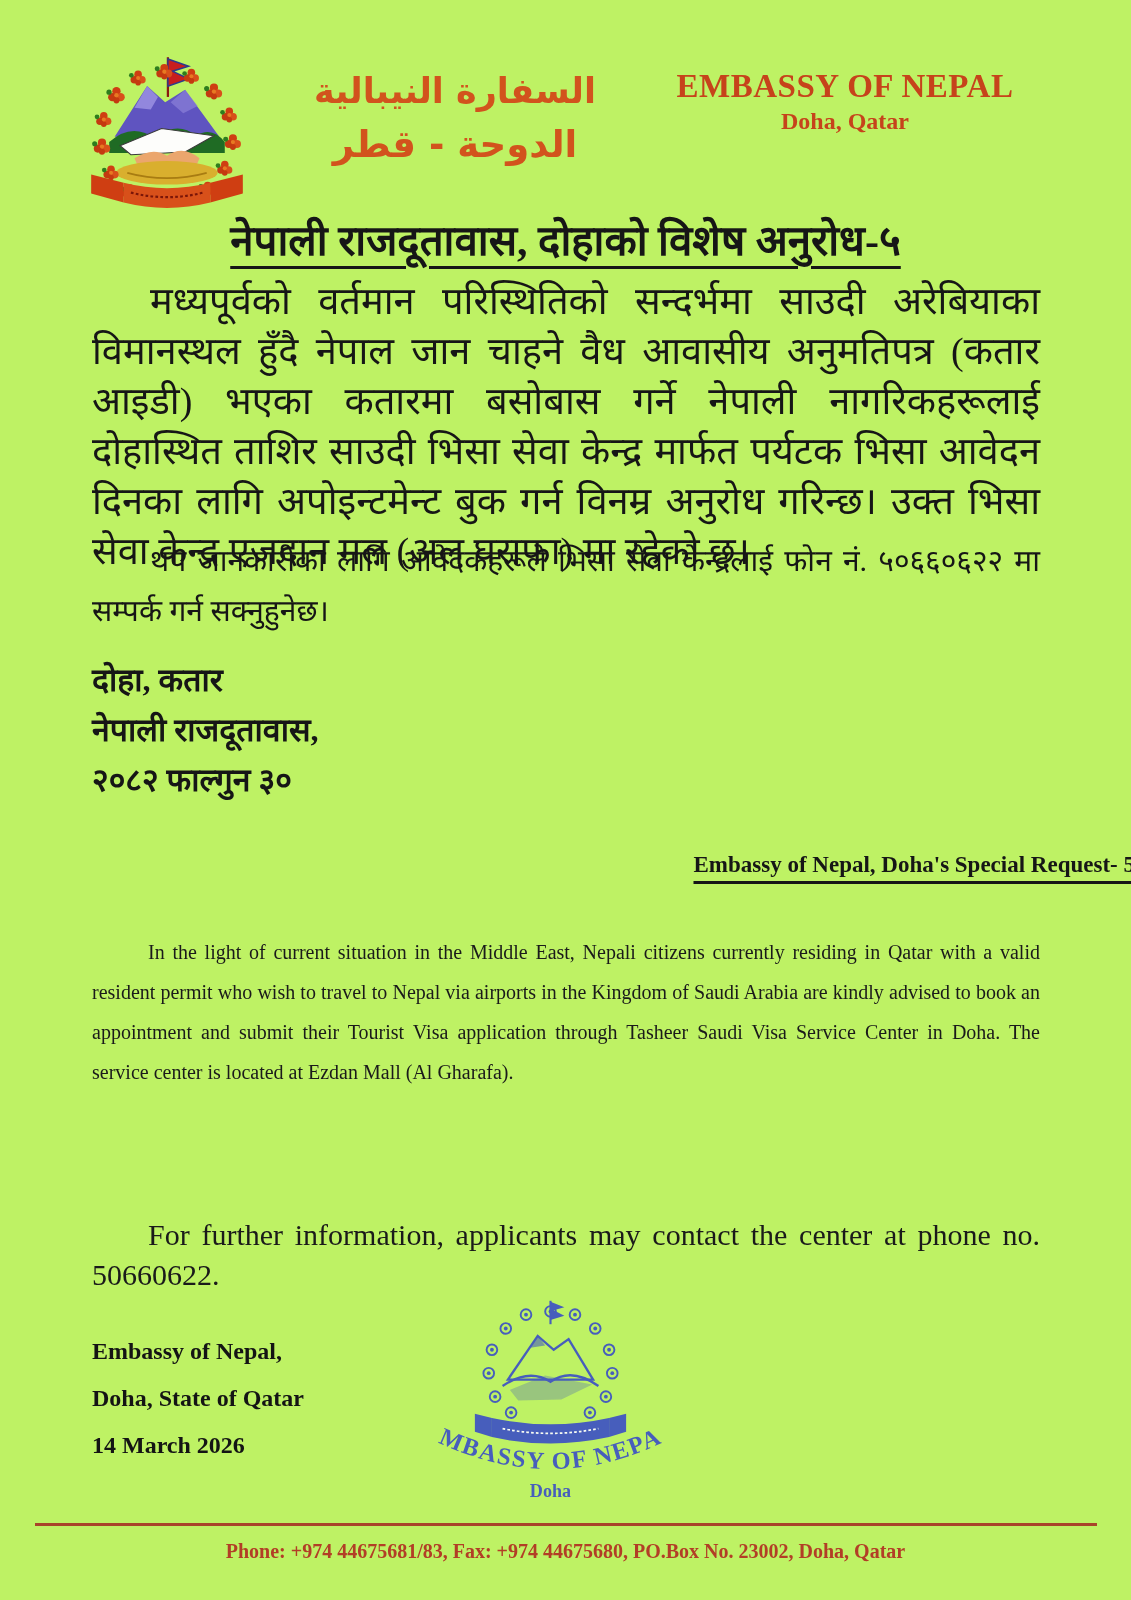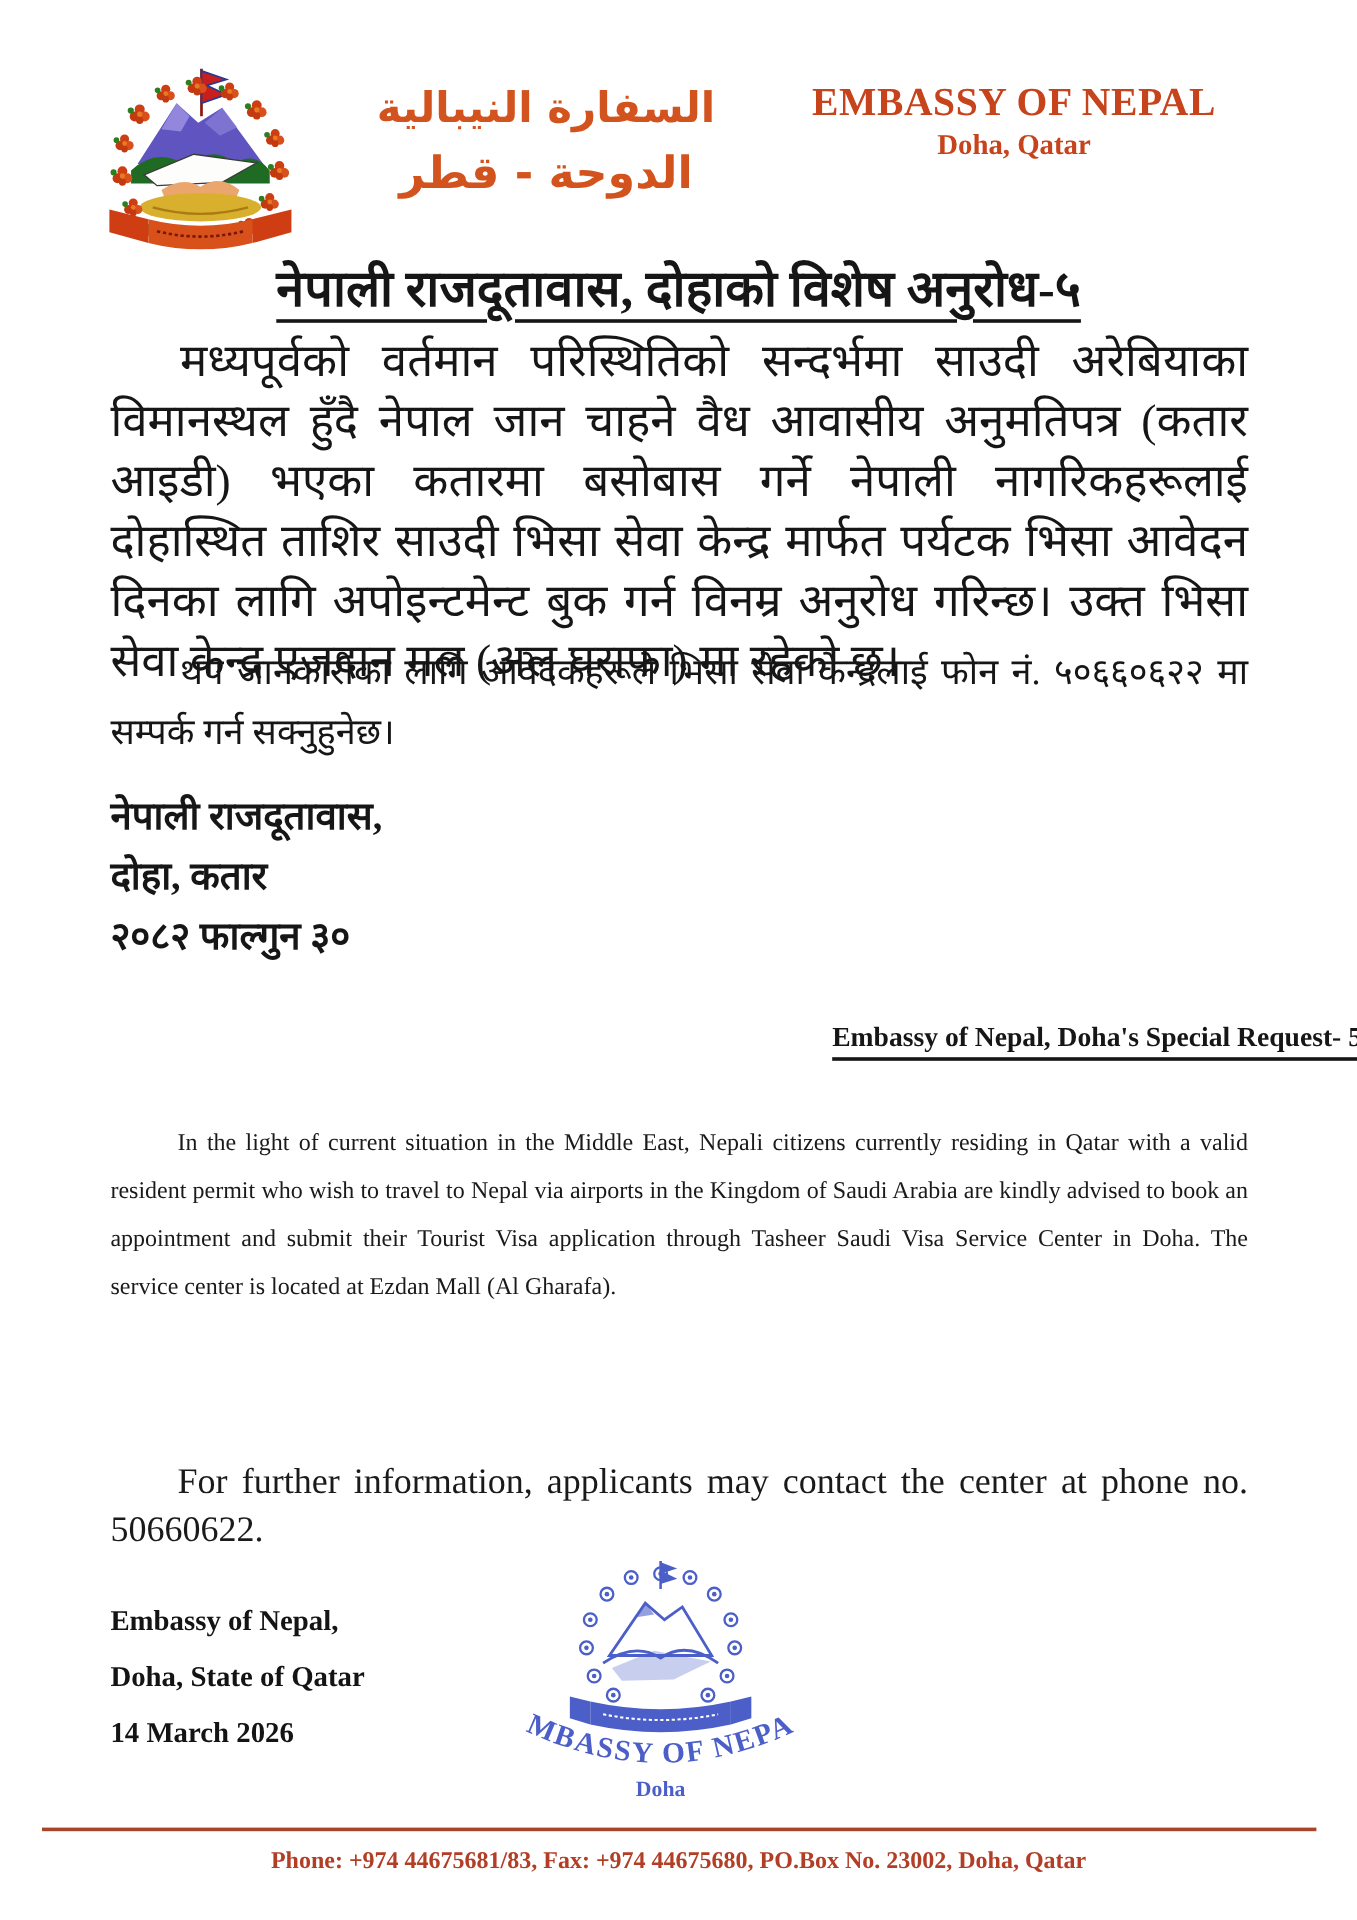--- a/index.html
+++ b/index.html
@@ -1,19 +1,19 @@
 <!DOCTYPE html>
 <html><head>
 <meta charset="utf-8">
 <style>
   * { margin:0; padding:0; box-sizing:border-box; }
   body { background:#888; font-family:"Liberation Serif", serif; }
   .page {
     position:relative; width:1131px; height:1600px; margin:0 auto;
-    background:#ffffff;
+    background:#bef264;
     overflow:hidden;
     box-shadow:0 0 8px rgba(0,0,0,.3);
   }
   
   .emblem { position:absolute; left:76px; top:50px; width:182px; height:158px; }
   .arabic-block {
     position:absolute; left:275px; top:66px; width:360px;
     text-align:center; direction:rtl;
     color:#d2531d; font-family:"DejaVu Sans", sans-serif; font-weight:bold;
   }
@@ -125,22 +125,22 @@
     <div class="org-english">EMBASSY OF NEPAL</div>
     <div class="org-location">Doha, Qatar</div>
   </div>
 
   <div class="np np-title">
     <span>नेपाली राजदूतावास, दोहाको विशेष अनुरोध-५</span>
   </div>
   <div class="np np-para1">मध्यपूर्वको वर्तमान परिस्थितिको सन्दर्भमा साउदी अरेबियाका विमानस्थल हुँदै नेपाल जान चाहने वैध आवासीय अनुमतिपत्र (कतार आइडी) भएका कतारमा बसोबास गर्ने नेपाली नागरिकहरूलाई दोहास्थित ताशिर साउदी भिसा सेवा केन्द्र मार्फत पर्यटक भिसा आवेदन दिनका लागि अपोइन्टमेन्ट बुक गर्न विनम्र अनुरोध गरिन्छ। उक्त भिसा सेवा केन्द्र एजदान मल (अल घराफा) मा रहेको छ।</div>
   <div class="np np-para2">थप जानकारीका लागि आवेदकहरूले भिसा सेवा केन्द्रलाई फोन नं. ५०६६०६२२ मा सम्पर्क गर्न सक्नुहुनेछ।</div>
   <div class="np np-sign">
+    <div>दोहा, कतार</div>
     <div>नेपाली राजदूतावास,</div>
-    <div>दोहा, कतार</div>
     <div>२०८२ फाल्गुन ३०</div>
   </div>
 
   <div class="en-title">
     <span>Embassy of Nepal, Doha's Special Request- 5</span>
   </div>
   <div class="en-para1">In the light of current situation in the Middle East, Nepali citizens currently residing in Qatar with a valid resident permit who wish to travel to Nepal via airports in the Kingdom of Saudi Arabia are kindly advised to book an appointment and submit their Tourist Visa application through Tasheer Saudi Visa Service Center in Doha. The service center is located at Ezdan Mall (Al Gharafa).</div>
   <div class="en-para2">For further information, applicants may contact the center at phone no. 50660622.</div>
   <div class="en-sign">
     <div>Embassy of Nepal,</div>

